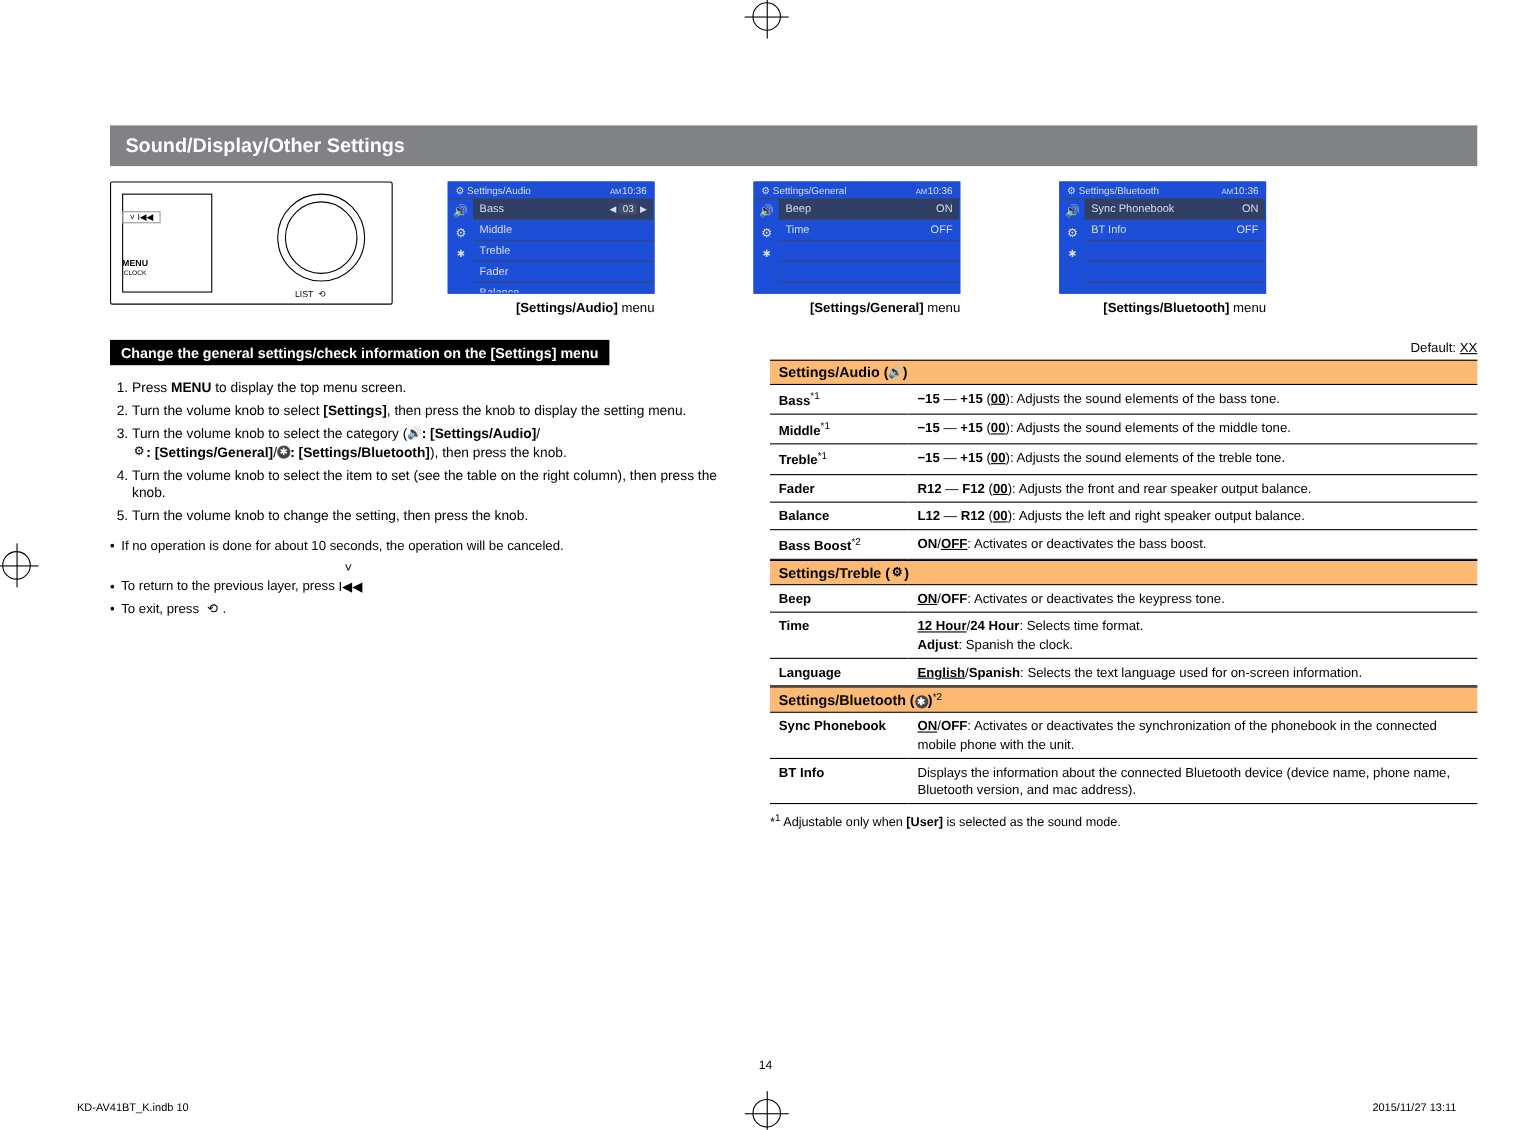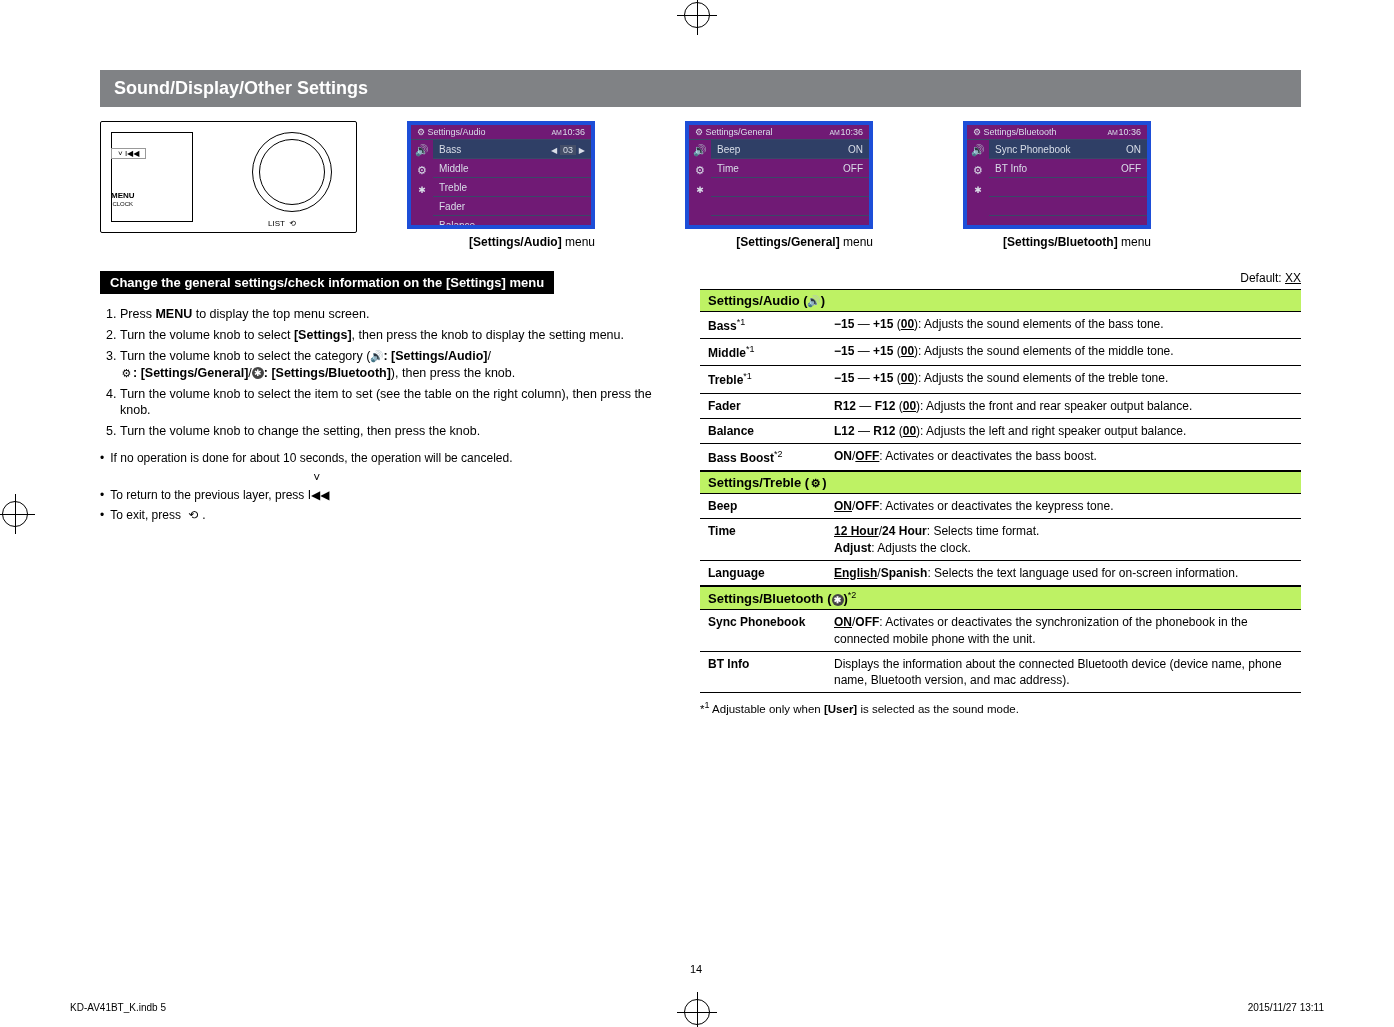--- a/index.html
+++ b/index.html
@@ -7,22 +7,23 @@
     padding: 0;
     font-family: Arial, Helvetica, sans-serif;
     font-size: 12px;
     color: #000;
     background: #fff;
     width: 1394px;
     height: 1027px;
     position: relative;
   }
   .page {
-    padding: 70px 93px 40px 100px;
+    padding: 70px 51px 40px 100px;
     position: relative;
+    margin-top: 44px;
   }
   .title-bar {
     background: #808285;
     color: #fff;
     font-weight: bold;
     font-size: 18px;
     padding: 8px 14px;
     margin-bottom: 14px;
   }
   .top-row {
@@ -56,25 +57,25 @@
     content:""; position:absolute; left:6px; top:6px; right:6px; bottom:6px; border:1px solid #000; border-radius:50%;
   }
   .device-drawing .list-lbl {
     position:absolute; right:60px; bottom:4px; font-size:8px;
   }
   .screenshot {
     width: 188px;
     flex-shrink: 0;
   }
   .screenshot-box {
-    background: #701a75;
+    background: #1d4ed8;
     color: #d9dee8;
     font-size: 10px;
     padding: 0;
-    border: 4px solid #1d4ed8;
+    border: 1px solid #1d4ed8;
     height: 100px;
     overflow:hidden;
   }
   .sb-header {
     font-size: 9px; padding: 2px 6px; display:flex; justify-content:space-between; align-items:center;
     border-bottom: 1px solid #3a4868;
   }
   .sb-header .ampm { font-size:7px; margin-right:-2px; }
   .sb-row { display:flex; }
   .sb-icons { width: 22px; display:flex; flex-direction:column;}
@@ -105,21 +106,21 @@
   .icon-gear { color:#000; }
   .icon-speaker { color:#000; }
   .icon-bt { background:#444; color:#fff; border-radius:50%; width:12px; height:12px; font-size:9px; line-height:12px;}
   ul.notes { list-style: none; padding:0; margin: 6px 0 0 0; }
   ul.notes li { font-size: 12px; line-height:1.4; margin-bottom:3px; }
   ul.notes li::before { content:"•"; margin-right:6px; }
   .note-icon { display:inline-block; width:18px; text-align:center; }
   .default-label { text-align:right; font-size:12px; margin-bottom:4px; }
   .default-label b { font-weight:normal; text-decoration: underline; }
   .settings-section-head {
-    background:#bef264; font-weight:bold; font-size:13px; padding:3px 8px;
+    background:#fdba74; font-weight:bold; font-size:13px; padding:3px 8px;
     border-top:1px solid #000;
   }
   table.settings-table { width:100%; border-collapse: collapse; font-size:12px; }
   table.settings-table td { border-top: 1px solid #000; padding: 4px 8px; vertical-align: top; line-height:1.35; }
   table.settings-table td.key { font-weight:bold; width: 110px; }
   table.settings-table tr:last-child td { border-bottom: 1px solid #000; }
   .u { text-decoration: underline; font-weight:bold; }
   .sup { font-size: 9px; vertical-align: super; font-weight:normal; }
   .footnotes { font-size:11.5px; margin-top:6px; line-height:1.4; }
   .page-number { position:absolute; left:0; right:2px; bottom:52px; text-align:center; font-size:11px; }
@@ -306,21 +307,21 @@
 
       <div class="settings-section-head"><span>Settings/Treble (</span><span class="icon-inline icon-gear">⚙</span><span>)</span></div>
       <table class="settings-table">
         <tbody>
             <tr>
           <td class="key">Beep</td>
           <td><span class="u">ON</span>/<b>OFF</b><span>: Activates or deactivates the keypress tone.</span></td>
         </tr>
         <tr>
           <td class="key">Time</td>
-          <td><span class="u">12 Hour</span>/<b>24 Hour</b><span>: Selects time format.</span><br><b>Adjust</b><span>: Adjusts the clock.</span></td>
+          <td><span class="u">12 Hour</span>/<b>24 Hour</b><span>: Selects time format.</span><br><b>Adjust</b><span>: Spanish the clock.</span></td>
         </tr>
         <tr>
           <td class="key">Language</td>
           <td><span class="u">English</span>/<b>Spanish</b><span>: Selects the text language used for on-screen information.</span></td>
         </tr>
       </tbody>
         </table>
 
       <div class="settings-section-head"><span>Settings/Bluetooth (</span><span class="icon-inline icon-bt">✱</span><span>)</span><span class="sup">*2</span></div>
       <table class="settings-table">
@@ -339,14 +340,14 @@
       <div class="footnotes">
         <div><span>*</span><span class="sup">1</span><span> Adjustable only when </span><b>[User]</b><span> is selected as the sound mode.</span></div>
       </div>
     </div>
 
   </div>
 
 </div>
 
 <div class="page-number">14</div>
-<div class="footer-left">KD-AV41BT_K.indb   5</div>
+<div class="footer-left">KD-AV41BT_K.indb   10</div>
 <div class="footer-right">2015/11/27   13:11</div>
 
 </body></html>

